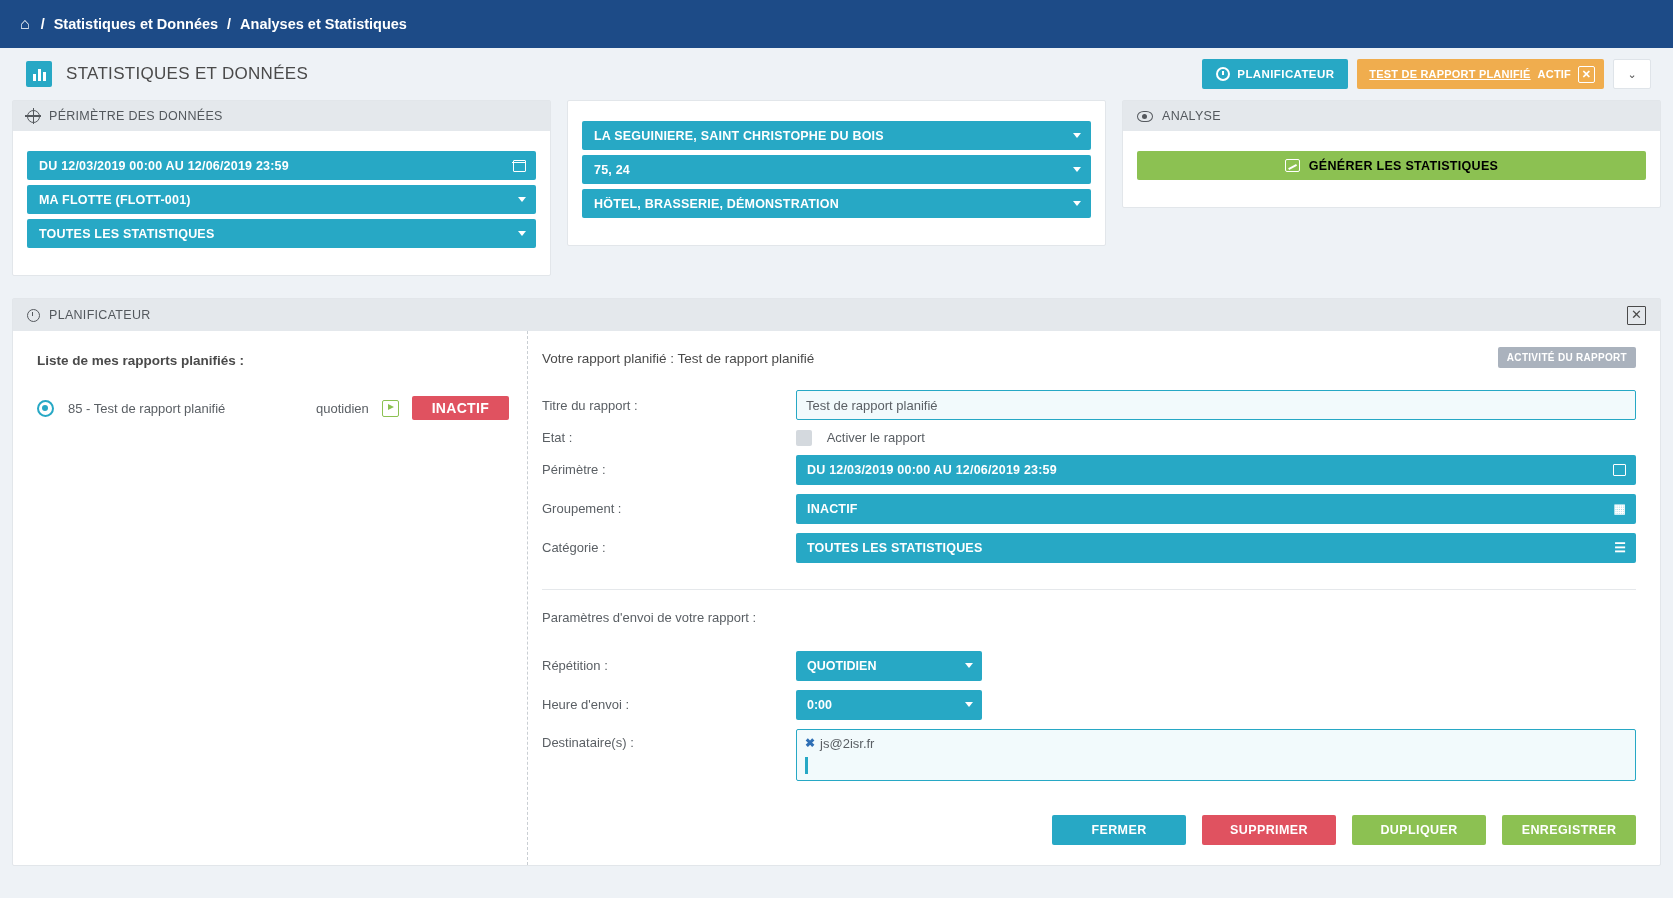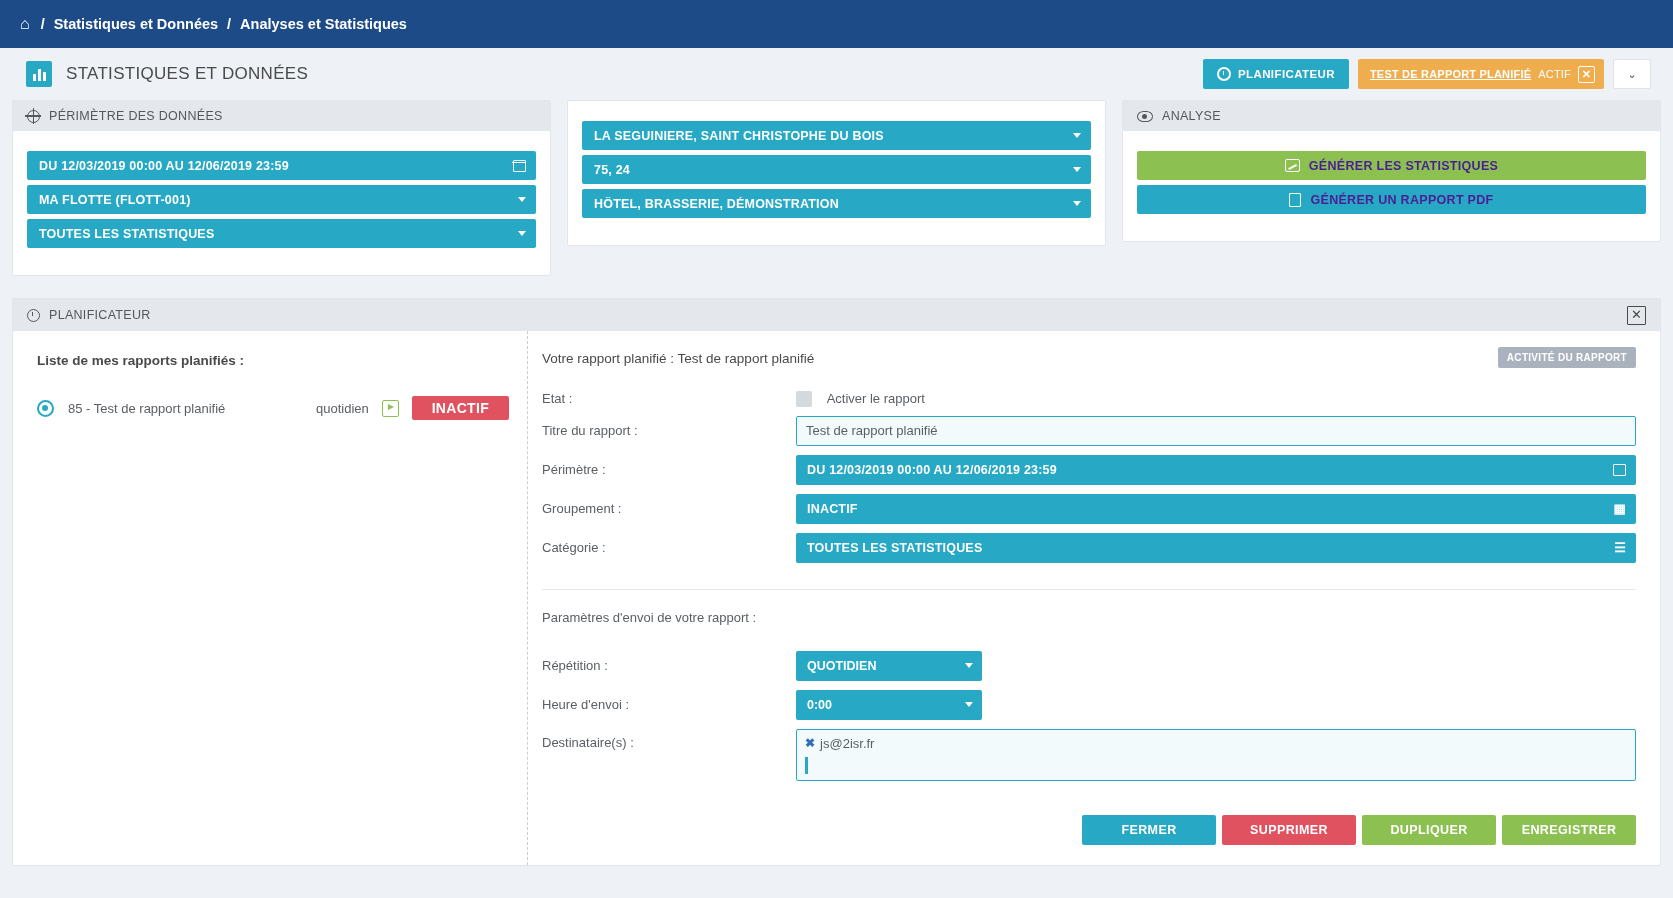--- a/index.html
+++ b/index.html
@@ -109,21 +109,21 @@
     font-size: 11px;
     font-weight: bold;
     letter-spacing: .2px;
     display: flex;
     align-items: center;
     gap: 7px;
     border-radius: 2px;
     cursor: pointer;
   }
   .badge-active .b-title { text-decoration: underline; }
-  .badge-active .b-sub { font-weight: normal; }
+  .badge-active .b-sub { font-weight: bold; }
   .badge-x {
     width: 17px; height: 17px;
     border: 1px solid #fff;
     color: #fff;
     font-size: 11px;
     line-height: 15px;
     text-align: center;
     border-radius: 2px;
     cursor: pointer;
   }
@@ -248,21 +248,21 @@
     content:""; position:absolute; left:-1.6px; top:1px;
     width:13px; height:1.6px; background:#ffffff;
   }
 
   .btn-analyse {
     height: 29px;
     display: flex;
     align-items: center;
     justify-content: center;
     gap: 9px;
-    color: #4c1d95;
+    color: #000000;
     font-size: 12.5px;
     font-weight: bold;
     letter-spacing: .3px;
     margin-bottom: 5px;
     border: none;
     width: 100%;
     cursor: pointer;
     border-radius: 2px;
     font-family: inherit;
   }
@@ -518,21 +518,21 @@
   .tag-txt { font-size: 13px; color: #5a5f64; }
   .tag-caret {
     margin-top: 6px;
     width: 3px; height: 17px;
     background: #27a8c5;
   }
 
   .footer-btns {
     display: flex;
     justify-content: flex-end;
-    gap: 6px;
+    gap: 16px;
     margin-top: 34px;
   }
   .fbtn {
     height: 30px;
     min-width: 134px;
     color: #ffffff;
     font-size: 12.5px;
     font-weight: bold;
     letter-spacing: .4px;
     border: none;
@@ -622,24 +622,20 @@
   <div class="panel">
     <div class="panel-head">
       <span class="ic-eye"></span>
       <span>ANALYSE</span>
     </div>
     <div class="panel-body">
       <button class="btn-analyse btn-green">
         <span class="ic-chart-sm"></span>
         <span>GÉNÉRER LES STATISTIQUES</span>
       </button>
-      <button class="btn-analyse btn-teal">
-        <span class="ic-pdf"></span>
-        <span>GÉNÉRER UN RAPPORT PDF</span>
-      </button>
     </div>
   </div>
 </div>
 
 <div class="sched-wrap">
   <div class="sched-head">
     <span class="clock-icon-dark"></span>
     <span>PLANIFICATEUR</span>
     <span class="sched-close">✕</span>
   </div>
@@ -656,31 +652,31 @@
         <span class="play-ic"></span>
         <span class="badge-inactif">INACTIF</span>
       </div>
     </div>
 
     <div class="sched-right">
       <div class="right-title">Votre rapport planifié : Test de rapport planifié</div>
       <div class="activity-badge">ACTIVITÉ DU RAPPORT</div>
 
       <div class="frow">
+        <div class="flabel">Titre du rapport :</div>
+        <div class="fctl">
+          <input class="text-input" type="text" value="Test de rapport planifié" style="">
+        </div>
+      </div>
+
+      <div class="frow">
         <div class="flabel">Etat :</div>
         <div class="fctl">
           <span class="checkbox-off"></span>
           <span class="chk-label">Activer le rapport</span>
-        </div>
-      </div>
-
-      <div class="frow">
-        <div class="flabel">Titre du rapport :</div>
-        <div class="fctl">
-          <input class="text-input" type="text" value="Test de rapport planifié" style="">
         </div>
       </div>
 
       <div class="frow">
         <div class="flabel">Périmètre :</div>
         <div class="fctl">
           <div class="fill-teal">
             <span class="lbl">DU 12/03/2019 00:00 AU 12/06/2019 23:59</span>
             <span class="cal-ic" style="border:1.6px solid #fff;width:13px;height:12px;position:relative;border-radius:1px;"></span>
           </div>

